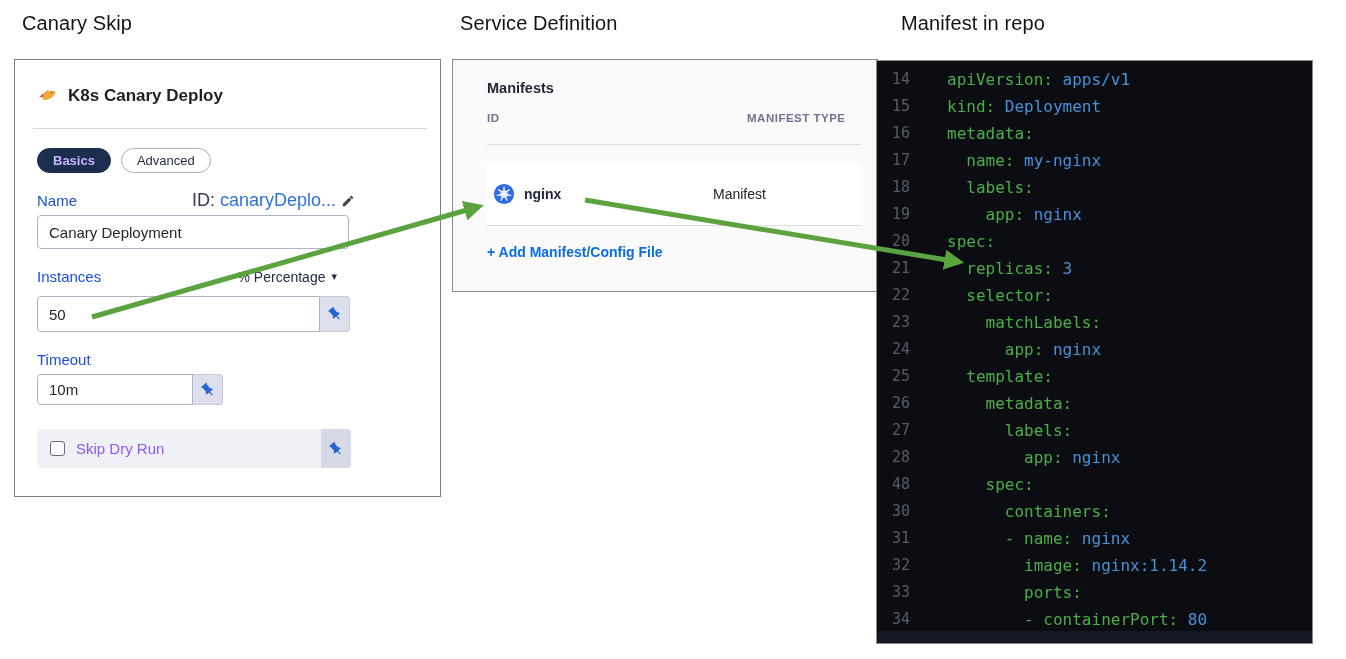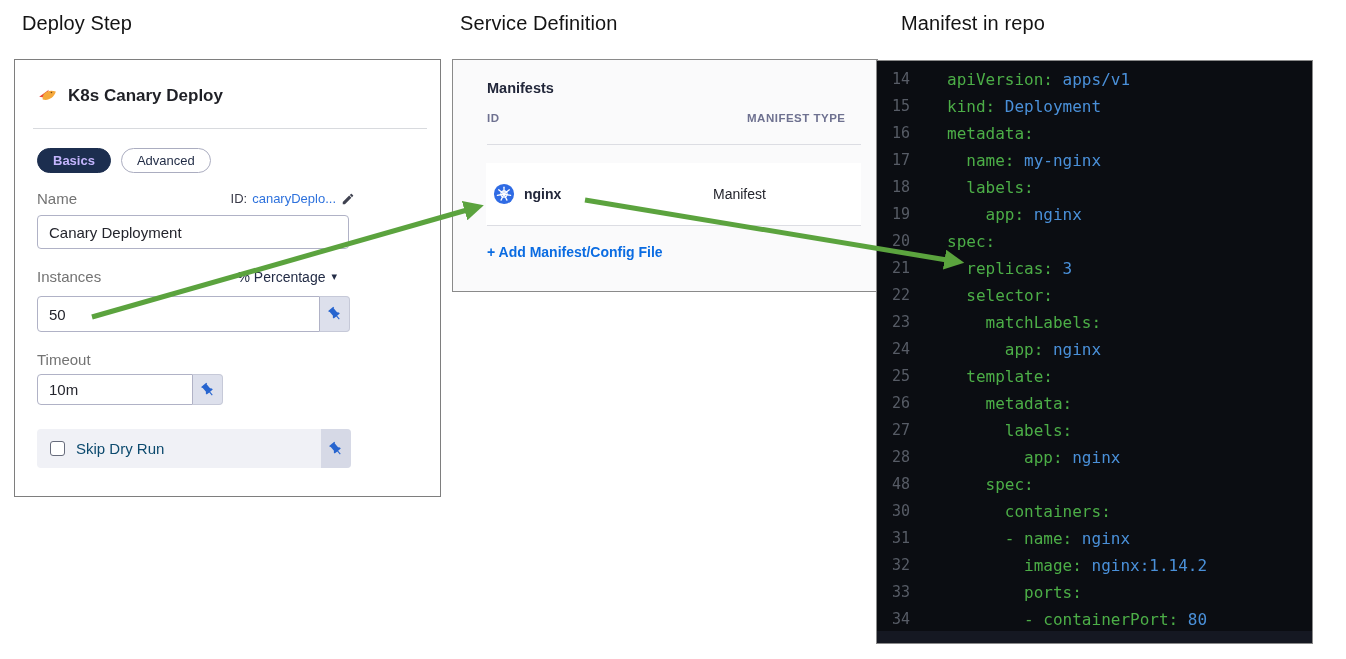--- a/index.html
+++ b/index.html
@@ -20,42 +20,42 @@
     background:#fff;border:1px solid #7e7e7e;}
   .cs-header{position:absolute;left:22px;top:25px;display:flex;align-items:center;gap:10px;}
   .cs-title{font-size:17px;font-weight:bold;color:#1f2026;}
   .hdr-divider{position:absolute;left:18px;right:13px;top:68px;height:1px;background:#d8dade;}
   .pills{position:absolute;left:22px;top:88px;display:flex;gap:10px;}
   .pill{display:inline-flex;align-items:center;justify-content:center;height:25px;
     padding:0 15px;border-radius:999px;font-size:13px;cursor:pointer;}
   .pill.active{background:var(--pill-navy);color:#c4b5fd;font-weight:bold;border:1px solid var(--pill-navy);}
   .pill.inactive{background:#fff;color:#1f2a44;border:1px solid #abadc0;}
   .form-row-label{position:absolute;left:22px;width:318px;display:flex;align-items:center;}
-  .lbl{font-size:15px;color:#737373;}
+  .lbl{font-size:15px;color:#1d4ed8;}
   #name-row{top:130px;justify-content:space-between;}
-  .id-block{display:flex;align-items:center;gap:5px;font-size:13px;}
+  .id-block{display:flex;align-items:center;gap:5px;font-size:18px;}
   .id-prefix{color:#3a3b49;}
   .id-link{color:var(--id-link-blue);cursor:pointer;}
   .text-input{border:1px solid #b0b2c6;border-radius:4px;background:#fff;font-size:15px;
     color:#24252d;padding:0 11px;font-family:"Liberation Sans",sans-serif;outline:none;}
   #name-input{position:absolute;left:22px;top:155px;width:312px;height:34px;}
   #instances-row{top:208px;justify-content:space-between;width:300px;}
   .unit-dd{display:flex;align-items:center;gap:6px;font-size:14px;color:#232c46;cursor:pointer;}
   .dd-caret{font-size:11px;color:#232c46;}
   .input-group{position:absolute;display:flex;border-radius:4px;}
   #instances-group{left:22px;top:236px;width:313px;height:36px;}
   #timeout-group{left:22px;top:314px;width:186px;height:31px;}
   .input-group .text-input{flex:1 1 auto;border-radius:4px 0 0 4px;min-width:0;height:100%;}
   .pin-btn{width:30px;flex:0 0 30px;background:#dde0ec;border:1px solid #c6c9d8;border-left:none;
     border-radius:0 4px 4px 0;display:flex;align-items:center;justify-content:center;cursor:pointer;}
   #skip-row{position:absolute;left:22px;top:369px;width:314px;height:39px;background:#f0f1f6;
     border-radius:4px;display:flex;align-items:center;overflow:hidden;}
   .checkbox{width:15px;height:15px;border:1.5px solid #676c7c;border-radius:3px;background:#fff;
     margin-left:13px;cursor:pointer;}
-  .skip-label{font-size:15px;color:#0c4a6e;margin-left:11px;flex:1 1 auto;}
+  .skip-label{font-size:15px;color:#8b5cf6;margin-left:11px;flex:1 1 auto;}
   .skip-pin{width:30px;align-self:stretch;background:#d6d9e6;display:flex;align-items:center;
     justify-content:center;cursor:pointer;}
 
   
   #panel-service{position:absolute;left:452px;top:59px;width:426px;height:233px;
     background:#fafafb;border:1px solid #8a8a8a;}
   .sv-title{position:absolute;left:34px;top:20px;font-size:14.5px;font-weight:bold;color:#22273a;}
   .sv-cols{position:absolute;left:34px;top:52px;right:16px;font-size:11.5px;font-weight:600;
     letter-spacing:.5px;color:#6e7190;}
   .sv-col2{position:absolute;left:260px;top:0;}
@@ -84,21 +84,21 @@
   #arrows{position:absolute;left:0;top:0;width:1346px;height:659px;pointer-events:none;z-index:20;}
   .arrow-line{stroke:var(--arrow-green);stroke-width:5;}
   .arrow-head{fill:var(--arrow-green);}
   .icon-svg{display:block;}
 </style>
 </head>
 <body>
 
 <div id="stage">
 
-  <div class="heading" id="h-left">Deploy Step</div>
+  <div class="heading" id="h-left">Canary Skip</div>
   <div class="heading" id="h-mid">Service Definition</div>
   <div class="heading" id="h-right">Manifest in repo</div>
 
   <div id="panel-canary">
     <div class="cs-header">
       <span>
         <svg class="icon-svg" width="21" height="21" viewBox="0 0 24 24">
           <path fill="#e8463c" d="M2.5 13.5 L13.5 5.5 L10 14.5 Z"></path>
           <path fill="#f5a83c" d="M6.5 16.5 C5.5 10 12 4.5 21.5 7.5 C19.5 15 12 18.5 6.5 16.5 Z"></path>
           <circle cx="16.5" cy="8.6" r="0.9" fill="#7a4a12"></circle>

